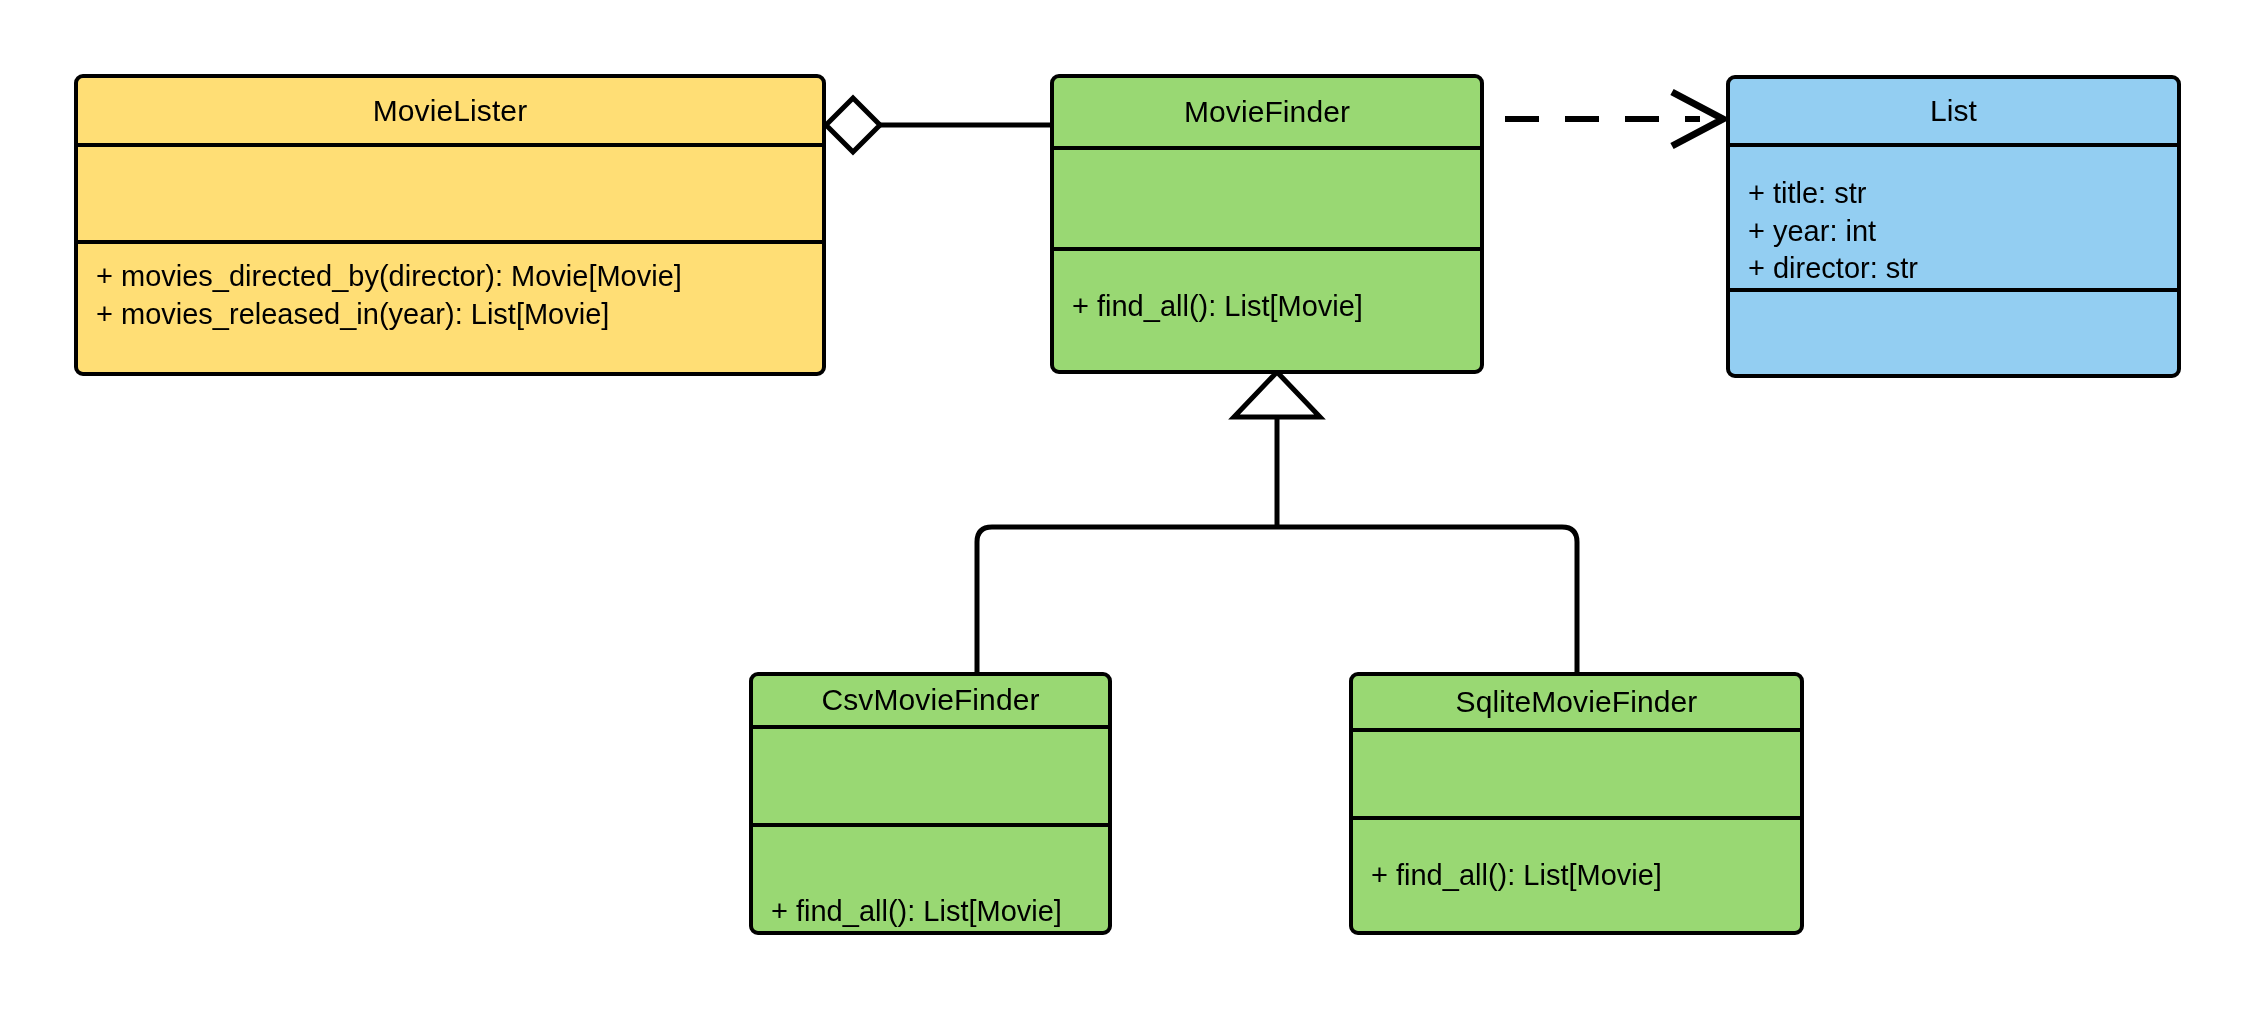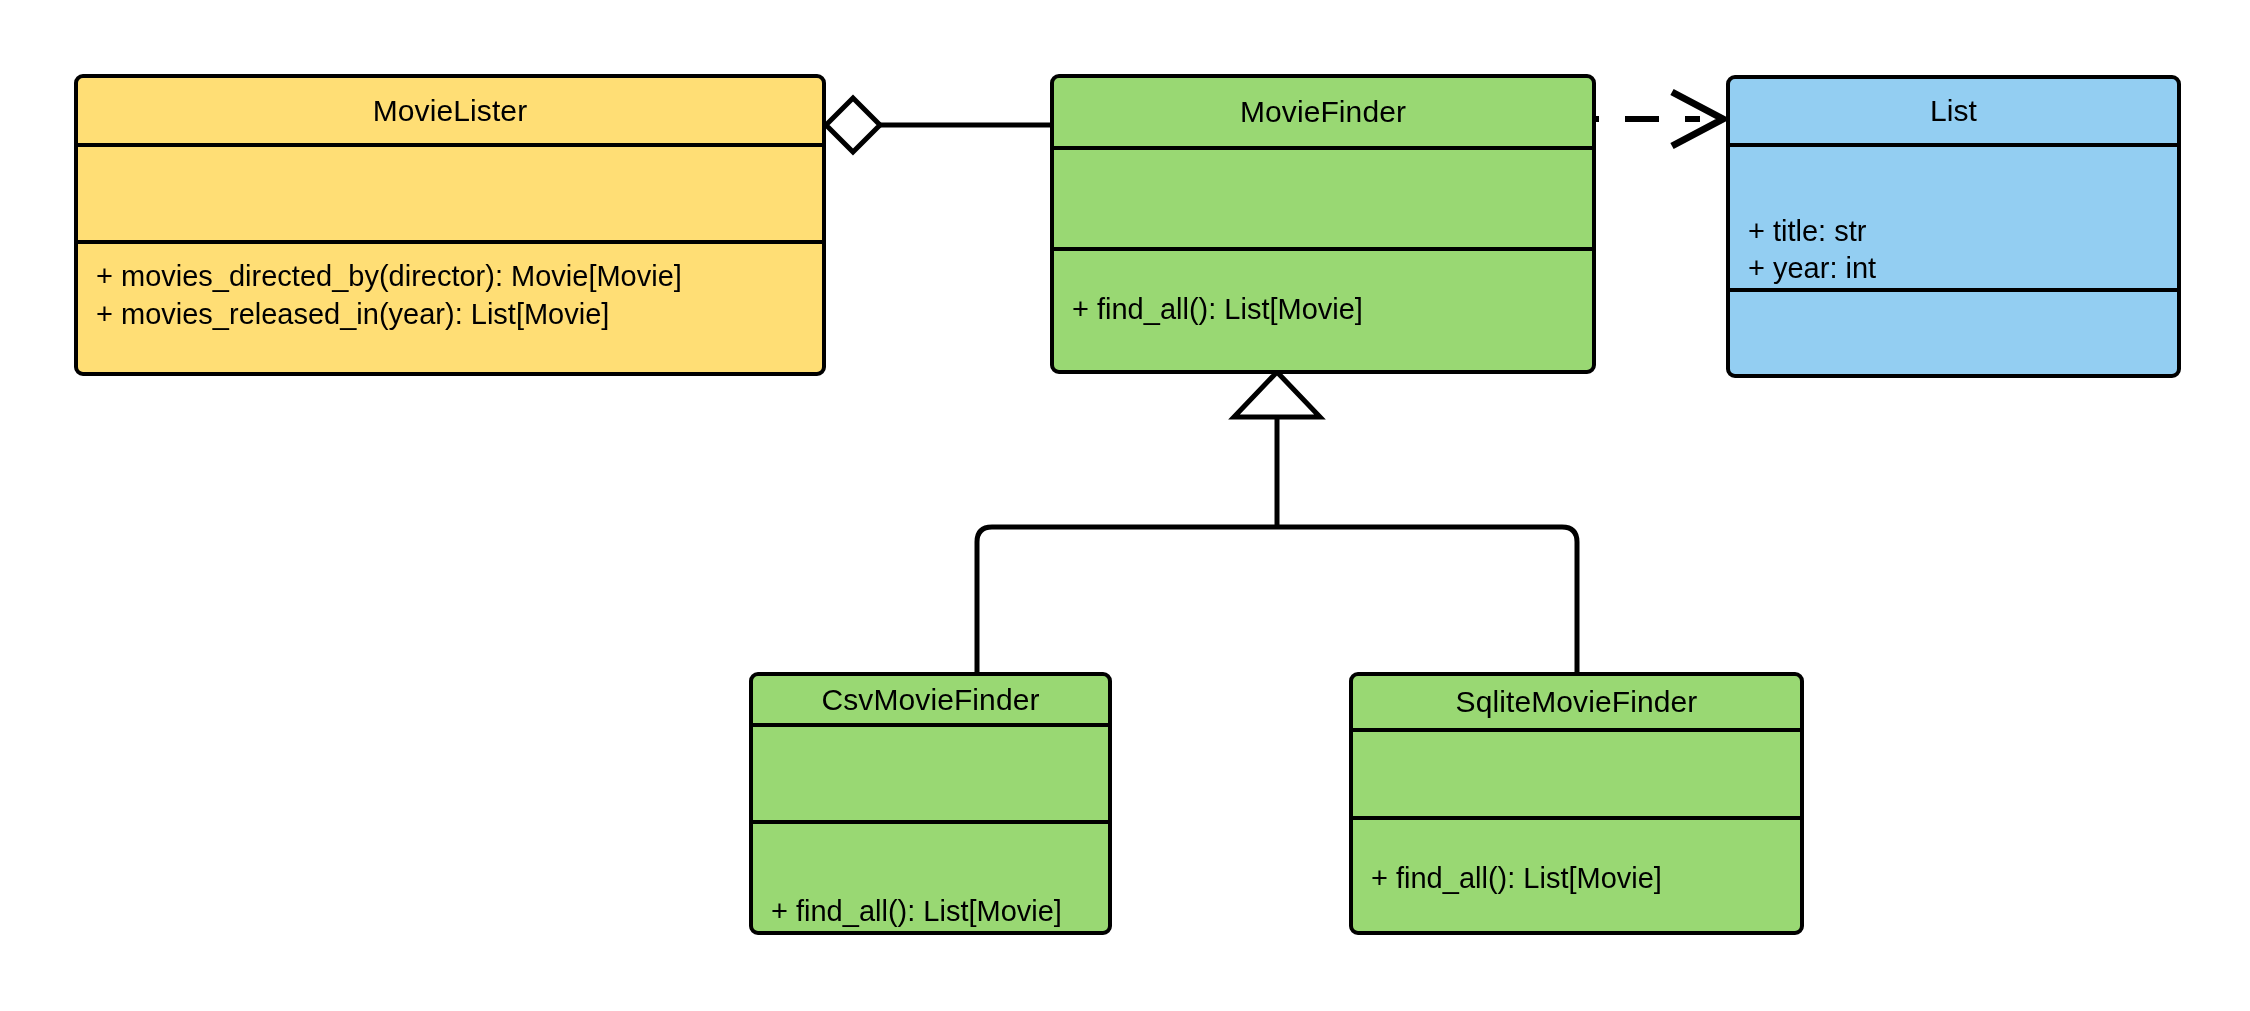--- a/index.html
+++ b/index.html
@@ -50,22 +50,21 @@
     color: #000000;
     letter-spacing: 0.1px;
   }
   .member-list {
     padding: 14px 18px 0 18px;
     display: flex;
     flex-direction: column;
     justify-content: flex-start;
   }
   .member-list.pad-mid {
-    padding-top: 20px;
-    margin-top: 20px;
+    padding-top: 37px;
   }
   .member {
     font-size: 29px;
     line-height: 1.3;
     color: #000000;
     white-space: nowrap;
   }
   .empty-compartment {
     
   }
@@ -102,33 +101,34 @@
 
   <div class="uml-class fill-yellow" style="left:74px; top:74px; width:752px; height:302px;">
     <div class="compartment divided class-name" style="height:69px;">MovieLister</div>
     <div class="compartment divided empty-compartment" style="height:97px;"></div>
     <div class="compartment member-list" style="flex:1 1 auto;">
       <div class="member">+ movies_directed_by(director): Movie[Movie]</div>
       <div class="member">+ movies_released_in(year): List[Movie]</div>
     </div>
   </div>
 
-  <div class="uml-class fill-green" style="left:1050px; top:74px; width:546px; height:300px;">
+  <div class="uml-class fill-green" style="left:1050px; top:74px; width:434px; height:300px;">
     <div class="compartment divided class-name" style="height:72px;">MovieFinder</div>
     <div class="compartment divided empty-compartment" style="height:101px;"></div>
     <div class="compartment member-list pad-mid" style="flex:1 1 auto;">
       <div class="member">+ find_all(): List[Movie]</div>
     </div>
   </div>
 
   <div class="uml-class fill-blue" style="left:1726px; top:75px; width:455px; height:303px;">
     <div class="compartment divided class-name" style="height:68px;">List</div>
     <div class="compartment divided member-list" style="height:145px;justify-content:flex-end;">
       <div class="member">+ title: str</div>
       <div class="member">+ year: int</div>
+      <div class="member">+ director: str</div>
     </div>
     <div class="compartment empty-compartment" style="flex:1 1 auto;"></div>
   </div>
 
   <div class="uml-class fill-green" style="left:749px; top:672px; width:363px; height:263px;gap:29px;">
     <div class="compartment divided class-name" style="height:66px;">CsvMovieFinder</div>
     <div class="compartment divided empty-compartment" style="height:88px;"></div>
     <div class="compartment member-list pad-mid" style="flex:1 1 auto;">
       <div class="member">+ find_all(): List[Movie]</div>
     </div>

